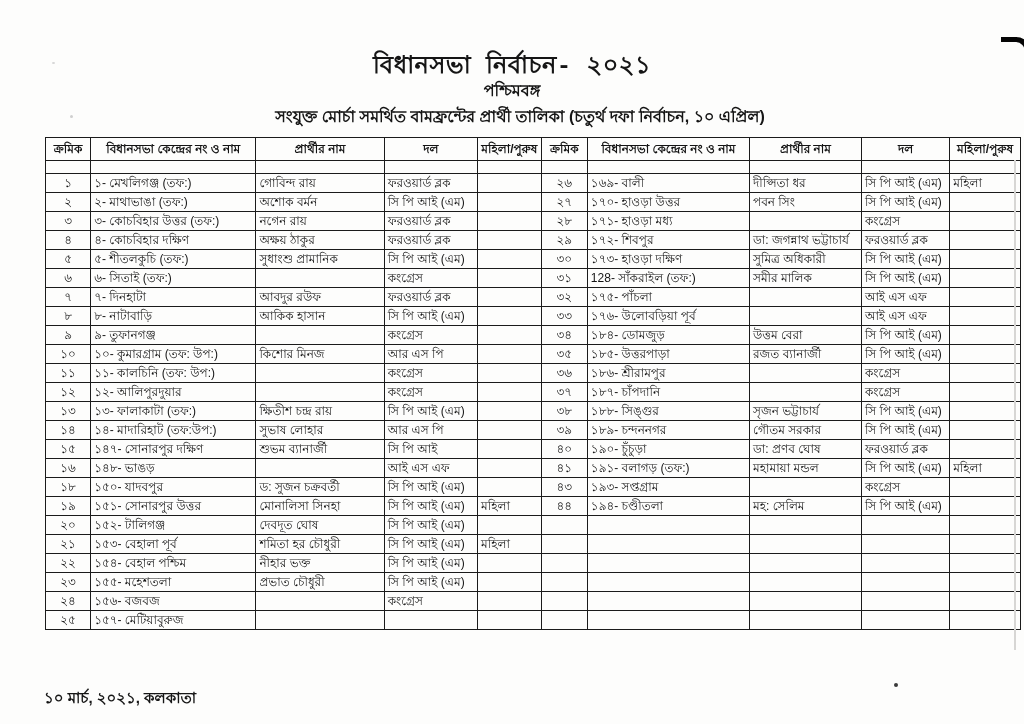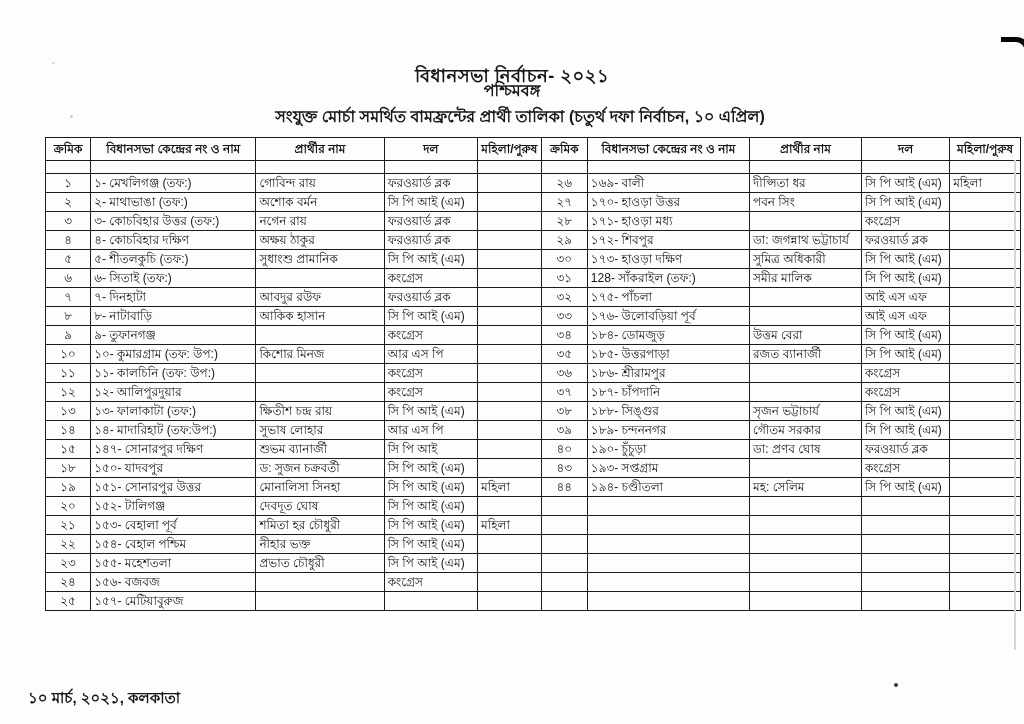--- a/index.html
+++ b/index.html
@@ -3,40 +3,40 @@
 <meta charset="utf-8">
 <style>
   html,body{margin:0;padding:0;}
   body{width:1024px;height:724px;overflow:hidden;background:#e9e9e9;}
   .page{
     position:relative;width:1024px;height:724px;background:#fdfdfc;
     font-family:"Liberation Sans","DejaVu Sans",sans-serif;color:#161616;
   }
   
   .title-line{position:absolute;left:0;width:100%;text-align:center;font-weight:bold;color:#151515;}
-  .t1{top:62px;font-size:18px;letter-spacing:.5px;}
+  .t1{top:46px;font-size:24px;letter-spacing:.5px;font-family:Liberation Mono, monospace;}
   .t2{top:78px;font-size:16px;font-family:Liberation Serif, serif;}
   .t3{top:104px;font-size:16px;padding-left:8px;}
   
   table.main{
     position:absolute;left:45px;top:137px;width:976px;
     border-collapse:collapse;table-layout:fixed;
   }
   table.main th,table.main td{
     border:1.6px solid #1b1b1b;
     font-size:12px;line-height:1.2;
     padding:0 3px;overflow:hidden;white-space:nowrap;
     height:18px;vertical-align:middle;color:#141414;
   }
   table.main th{font-size:12px;font-weight:bold;text-align:center;height:22px;padding:0 1px;}
   table.main tr.spacer-row td{height:12px;}
   table.main td.c0{text-align:center;}
   table.main td.c1,table.main td.c2,table.main td.c3,table.main td.c4{text-align:left;}
   
-  .footer{position:absolute;left:28px;top:686px;font-size:15px;font-weight:bold;color:#161616;}
+  .footer{position:absolute;left:44px;top:686px;font-size:15px;font-weight:bold;color:#161616;}
   
   .hook-artifact{
     position:absolute;top:37px;right:-7px;width:24px;height:46px;
     border-top:5px solid #050505;border-right:6px solid #050505;
     border-top-right-radius:15px;
   }
   .edge-line-artifact{position:absolute;right:8px;top:160px;width:2px;height:490px;background:#d7d6d4;}
   .dot-artifact{position:absolute;left:894px;top:683px;width:4px;height:4px;border-radius:50%;background:#3a3a3a;}
   .speck1{position:absolute;left:70px;top:115px;width:3px;height:3px;background:#cfcfcf;border-radius:50%;}
   .speck2{position:absolute;left:52px;top:62px;width:3px;height:2px;background:#d6d6d6;border-radius:50%;}
@@ -264,20 +264,32 @@
           <td class="c2">শুভম ব্যানার্জী</td>
           <td class="c3">সি পি আই</td>
           <td class="c4"></td>
           <td class="c0">৪০</td>
           <td class="c1">১৯০- চুঁচুড়া</td>
           <td class="c2">ডা: প্রণব ঘোষ</td>
           <td class="c3">ফরওয়ার্ড ব্লক</td>
           <td class="c4"></td>
         </tr>
         <tr>
+          <td class="c0">১৬</td>
+          <td class="c1">১৪৮- ভাঙড়</td>
+          <td class="c2"></td>
+          <td class="c3">আই এস এফ</td>
+          <td class="c4"></td>
+          <td class="c0">৪১</td>
+          <td class="c1">১৯১- বলাগড় (তফ:)</td>
+          <td class="c2">মহামায়া মন্ডল</td>
+          <td class="c3">সি পি আই (এম)</td>
+          <td class="c4">মহিলা</td>
+        </tr>
+        <tr>
           <td class="c0">১৮</td>
           <td class="c1">১৫০- যাদবপুর</td>
           <td class="c2">ড: সুজন চক্রবর্তী</td>
           <td class="c3">সি পি আই (এম)</td>
           <td class="c4"></td>
           <td class="c0">৪৩</td>
           <td class="c1">১৯৩- সপ্তগ্রাম</td>
           <td class="c2"></td>
           <td class="c3">কংগ্রেস</td>
           <td class="c4"></td>

